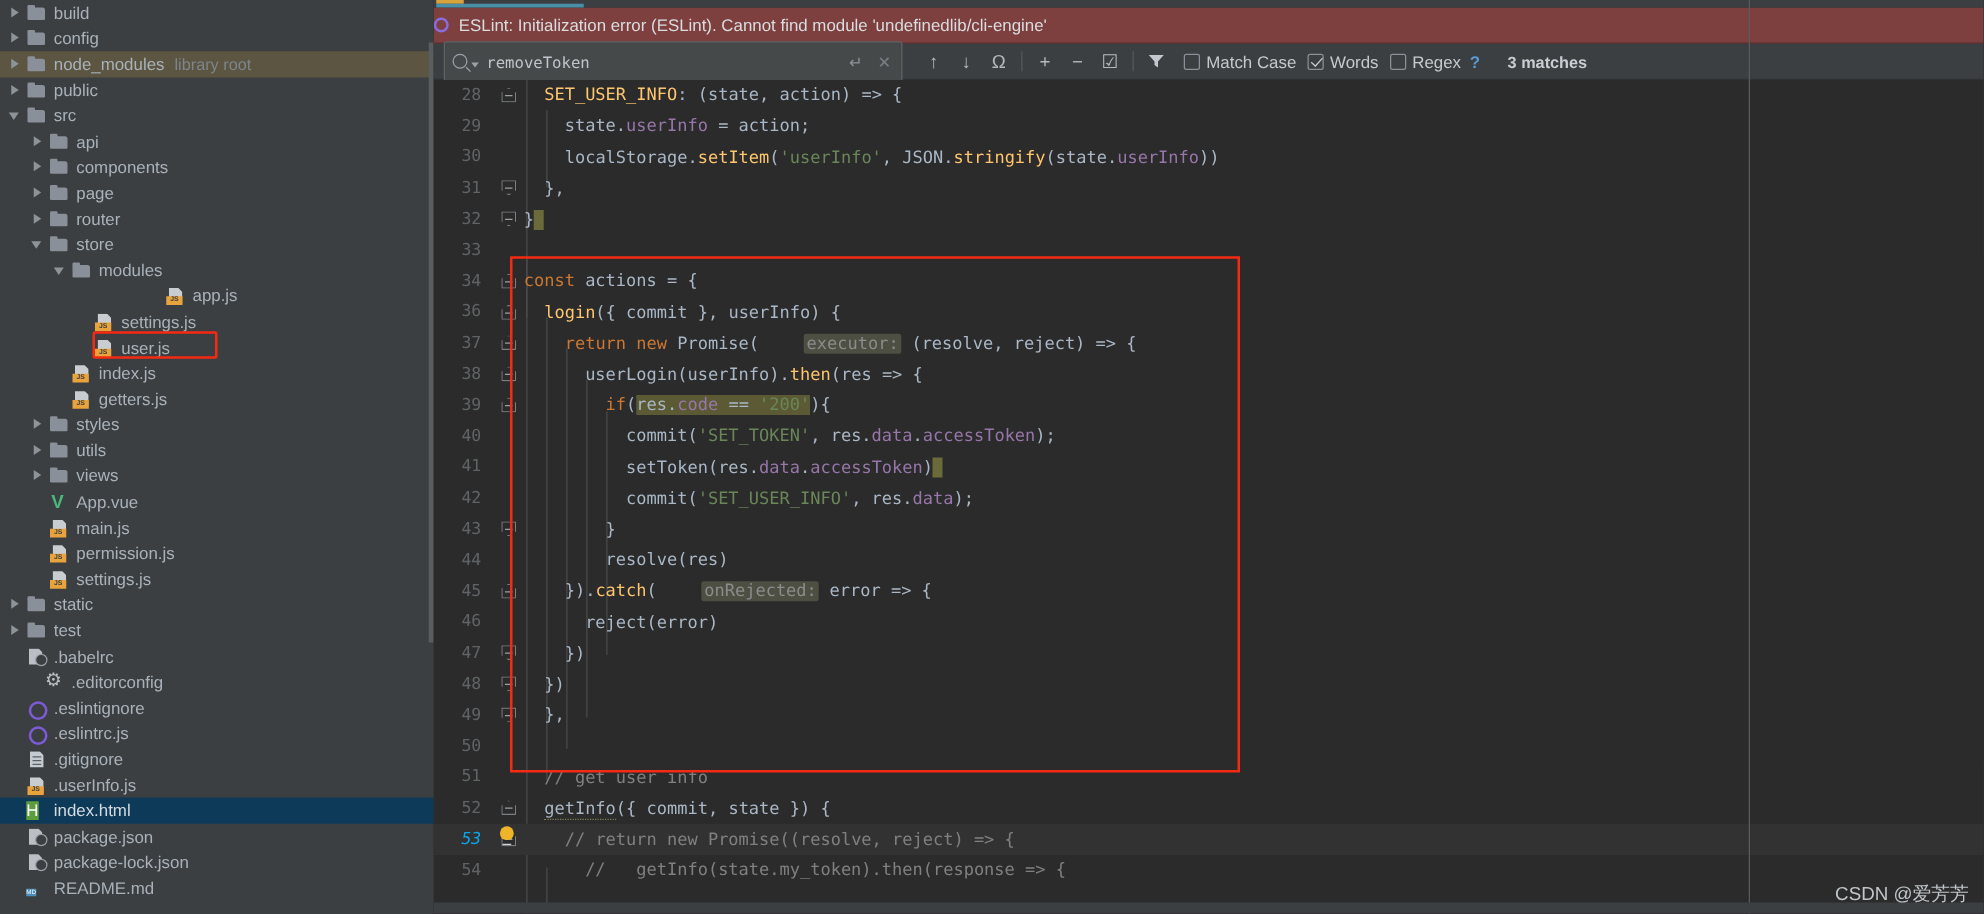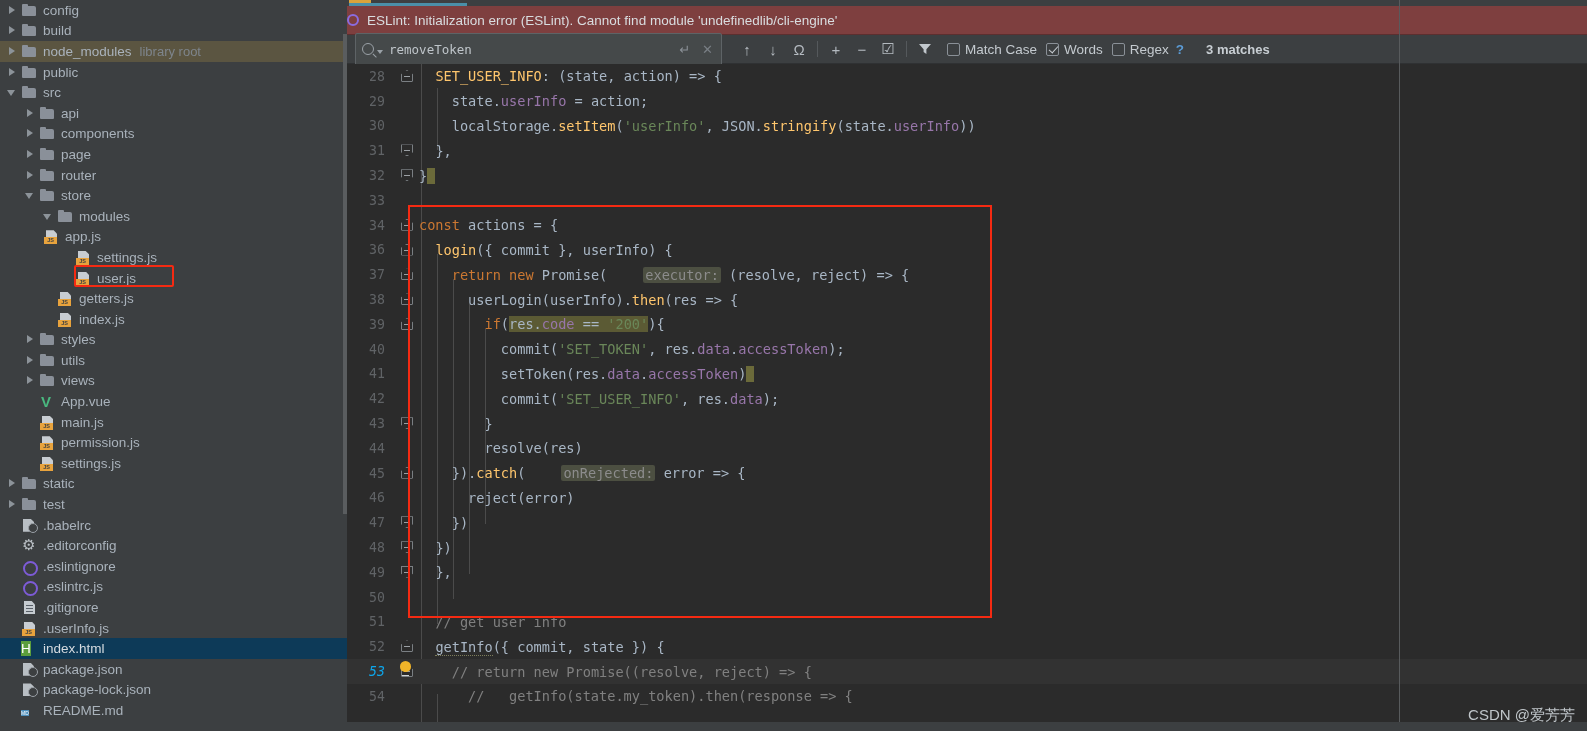--- a/index.html
+++ b/index.html
@@ -444,26 +444,26 @@
 </head>
 <body>
 
 <div id="app">
 
   <div class="tree-panel">
     <div id="tree-rows">
         <div class="tree-row" style="padding-left: 6px;">
           <span class="arrow closed"></span>
           <span class="ico folder"></span>
+          <span class="lbl">build</span>
+        </div>
+        <div class="tree-row" style="padding-left: 6px;">
+          <span class="arrow closed"></span>
+          <span class="ico folder"></span>
           <span class="lbl">config</span>
-        </div>
-        <div class="tree-row" style="padding-left: 6px;">
-          <span class="arrow closed"></span>
-          <span class="ico folder"></span>
-          <span class="lbl">build</span>
         </div>
         <div class="tree-row lib" style="padding-left: 6px;">
           <span class="arrow closed"></span>
           <span class="ico folder"></span>
           <span class="lbl">node_modules</span>
           <span class="sublbl">library root</span>
         </div>
         <div class="tree-row" style="padding-left: 6px;">
           <span class="arrow closed"></span>
           <span class="ico folder"></span>
@@ -497,44 +497,44 @@
         <div class="tree-row" style="padding-left: 24px;">
           <span class="arrow open"></span>
           <span class="ico folder"></span>
           <span class="lbl">store</span>
         </div>
         <div class="tree-row" style="padding-left: 42px;">
           <span class="arrow open"></span>
           <span class="ico folder"></span>
           <span class="lbl">modules</span>
         </div>
-        <div class="tree-row" style="padding-left: 28px;">
+        <div class="tree-row" style="padding-left: 76px; margin-left: 41px;">
           <span class="arrow "></span>
           <span class="ico js"></span>
           <span class="lbl">app.js</span>
         </div>
         <div class="tree-row" style="padding-left: 60px;">
           <span class="arrow "></span>
           <span class="ico js"></span>
           <span class="lbl">settings.js</span>
         </div>
         <div class="tree-row" style="padding-left: 60px;">
           <span class="arrow "></span>
           <span class="ico js"></span>
           <span class="lbl">user.js</span>
         </div>
         <div class="tree-row" style="padding-left: 42px;">
           <span class="arrow "></span>
           <span class="ico js"></span>
+          <span class="lbl">index.js</span>
+        </div>
+        <div class="tree-row" style="padding-left: 42px;">
+          <span class="arrow "></span>
+          <span class="ico js"></span>
           <span class="lbl">getters.js</span>
-        </div>
-        <div class="tree-row" style="padding-left: 42px;">
-          <span class="arrow "></span>
-          <span class="ico js"></span>
-          <span class="lbl">index.js</span>
         </div>
         <div class="tree-row" style="padding-left: 24px;">
           <span class="arrow closed"></span>
           <span class="ico folder"></span>
           <span class="lbl">styles</span>
         </div>
         <div class="tree-row" style="padding-left: 24px;">
           <span class="arrow closed"></span>
           <span class="ico folder"></span>
           <span class="lbl">utils</span>
@@ -572,21 +572,21 @@
         <div class="tree-row" style="padding-left: 6px;">
           <span class="arrow closed"></span>
           <span class="ico folder"></span>
           <span class="lbl">test</span>
         </div>
         <div class="tree-row" style="padding-left: 6px;">
           <span class="arrow "></span>
           <span class="ico json"></span>
           <span class="lbl">.babelrc</span>
         </div>
-        <div class="tree-row" style="padding-left: 6px;">
+        <div class="tree-row" style="padding-left: 6px; margin-left: 14px;">
           <span class="arrow "></span>
           <span class="ico gear"></span>
           <span class="lbl">.editorconfig</span>
         </div>
         <div class="tree-row" style="padding-left: 6px;">
           <span class="arrow "></span>
           <span class="ico eslint"></span>
           <span class="lbl">.eslintignore</span>
         </div>
         <div class="tree-row" style="padding-left: 6px;">

